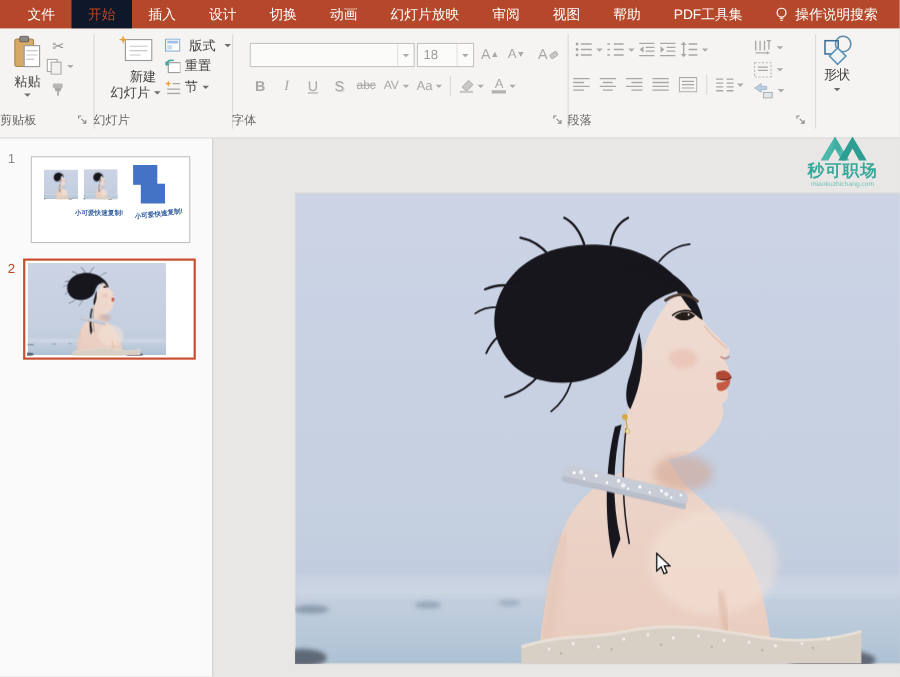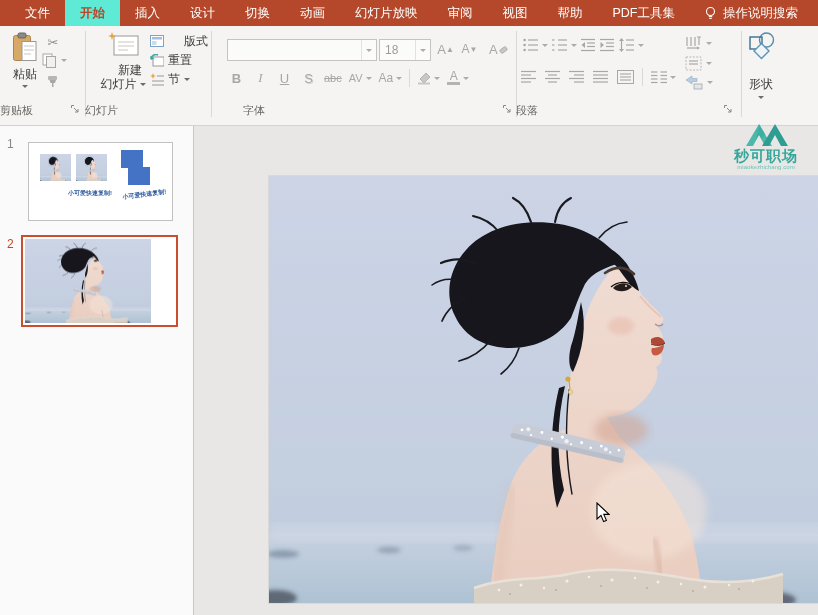--- a/index.html
+++ b/index.html
@@ -4,21 +4,21 @@
 <style>
   html,body{margin:0;padding:0;}
   body{width:818px;height:615px;overflow:hidden;position:relative;
        font-family:"Liberation Sans","DejaVu Sans",sans-serif;
        background:#e8e7e5;-webkit-font-smoothing:antialiased;}
   .abs{position:absolute;}
   
   .menubar{position:absolute;left:0;top:0;width:818px;height:26px;background:#b5482a;
            display:flex;align-items:stretch;justify-content:center;}
   .tab{color:#fff;font-size:12.5px;display:flex;align-items:center;padding:0 15px;cursor:default;}
-  .tab.active{background:#5eead4;color:#b5482a;font-weight:bold;}
+  .tab.active{background:#0f172a;color:#b5482a;}
   .searchbox{color:#fff;font-size:12.5px;display:flex;align-items:center;gap:6px;padding:0 10px;margin-left:4px;}
   
   .ribbon{position:absolute;left:0;top:26px;width:818px;height:99px;background:#f5f4f2;
           border-bottom:1px solid #d5d2cf;}
   .gdiv{position:absolute;top:5px;height:86px;width:1px;background:#dbd9d6;}
   .glabel{position:absolute;top:76px;height:16px;font-size:11px;color:#696663;
           text-align:left;line-height:16px;}
   .launcher{position:absolute;top:78px;width:10px;height:10px;cursor:pointer;}
   .btncol{display:flex;flex-direction:column;align-items:center;}
   .btxt{font-size:12px;color:#3f3e3c;line-height:14px;white-space:nowrap;}
@@ -128,21 +128,21 @@
           <line x1="10" y1="18" x2="20" y2="18"></line>
         </g>
       <path d="M4,0 L5,3 L8,4 L5,5 L4,8 L3,5 L0,4 L3,3 Z" fill="#e8a33d"></path>
     </svg>
     <span class="btxt" style="margin-top:3px;margin-left:14px;">新建</span>
     <span style="display:inline-flex;align-items:center;gap:3px;">
       <span class="btxt">幻灯片</span>
       <span class="caret"></span>
     </span>
   </div>
-  <div class="abs rowflex" style="left:150px;top:8px;gap:20px;">
+  <div class="abs rowflex" style="left:150px;top:8px;gap:8px;">
     <svg width="14" height="12" viewBox="0 0 14 12">
       <rect x="0.5" y="0.5" width="13" height="11" fill="#fff" stroke="#7da3c9"></rect>
       <rect x="2" y="2" width="10" height="2.5" fill="#9ec0e4"></rect>
       <rect x="2" y="6" width="4.5" height="4" fill="#c8dcf0"></rect>
     </svg>
     <span class="btxt">版式</span>
     <span class="caret"></span>
   </div>
   <div class="abs rowflex" style="left:150px;top:27px;gap:4px;">
     <svg width="14" height="13" viewBox="0 0 14 13">
@@ -215,21 +215,21 @@
       <span class="caret dis" style="margin-left:3px;"></span>
     </span>
     <span class="fbtn">
       <span style="display:inline-flex;flex-direction:column;align-items:center;line-height:11px;">
         <span class="gray" style="font-size:12px;">A</span>
         <span style="width:13px;height:3px;background:#b5b3b1;"></span>
       </span>
       <span class="caret dis" style="margin-left:3px;"></span>
     </span>
   </div>
-  <div class="glabel" style="left:211px;width:305px;padding-left:32px;">字体</div>
+  <div class="glabel" style="left:211px;width:305px;">字体</div>
   <div class="launcher" style="left:502px;">
     <svg width="10" height="10" viewBox="0 0 10 10">
         <path d="M1.5,4 V1.5 H4 M4,4 L8,8 M8,5 V8 H5" fill="none" stroke="#8a8886" stroke-width="1"></path>
       </svg>
   </div>
 
   <div class="rowflex" style="left:523px;top:12px;gap:4px;">
     <span style="display:inline-flex;align-items:center;">
       <svg width="16" height="14" viewBox="0 0 16 14">
         <g fill="#a9a7a5">
@@ -398,21 +398,21 @@
         <path d="M1.5,4 V1.5 H4 M4,4 L8,8 M8,5 V8 H5" fill="none" stroke="#8a8886" stroke-width="1"></path>
       </svg>
   </div>
 
   <div class="abs btncol" style="left:742px;top:5px;width:38px;">
     <svg width="29" height="29" viewBox="0 0 29 29">
       <circle cx="19.5" cy="9" r="7" fill="none" stroke="#5b8aa8" stroke-width="1.4"></circle>
       <rect x="3" y="6" width="12" height="12" fill="none" stroke="#3e6f94" stroke-width="1.4"></rect>
       <path d="M14.5,12.5 L22,20 L14.5,27.5 L7,20 Z" fill="#eef4f8" stroke="#5e93b8" stroke-width="1.4"></path>
     </svg>
-    <span class="btxt" style="margin-top:17px;">形状</span>
+    <span class="btxt" style="margin-top:1px;">形状</span>
     <span class="caret" style="margin-top:5px;"></span>
   </div>
 </div>
 
 <svg width="0" height="0" style="position:absolute;" aria-hidden="true">
   <defs>
     <linearGradient id="sky" x1="0" y1="0" x2="0" y2="1">
       <stop offset="0" stop-color="#ccd4e6"></stop>
         <stop offset="0.7" stop-color="#c4cfe0"></stop>
         <stop offset="1" stop-color="#bccadb"></stop>

